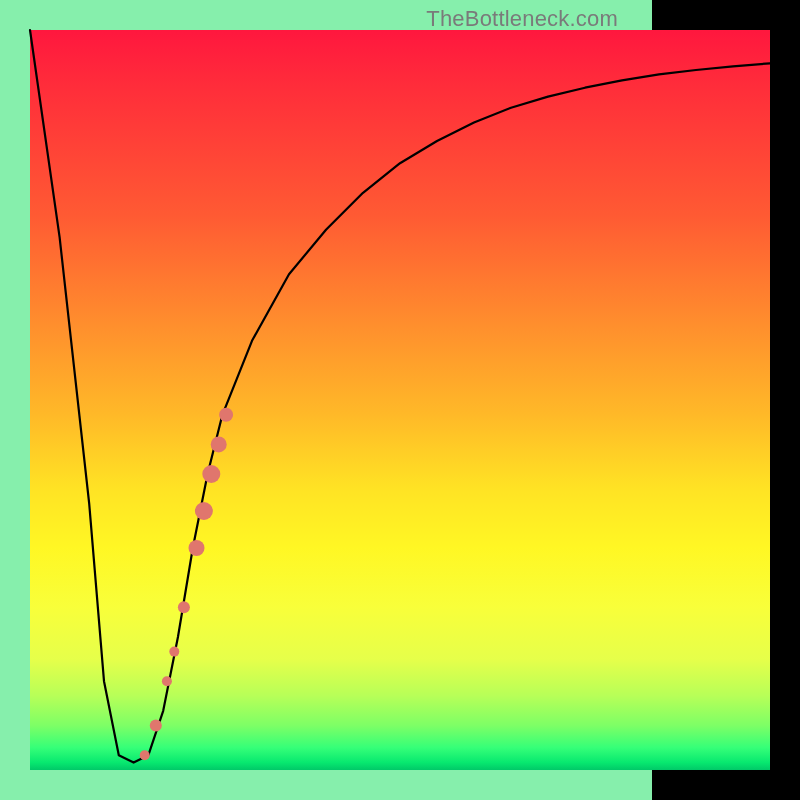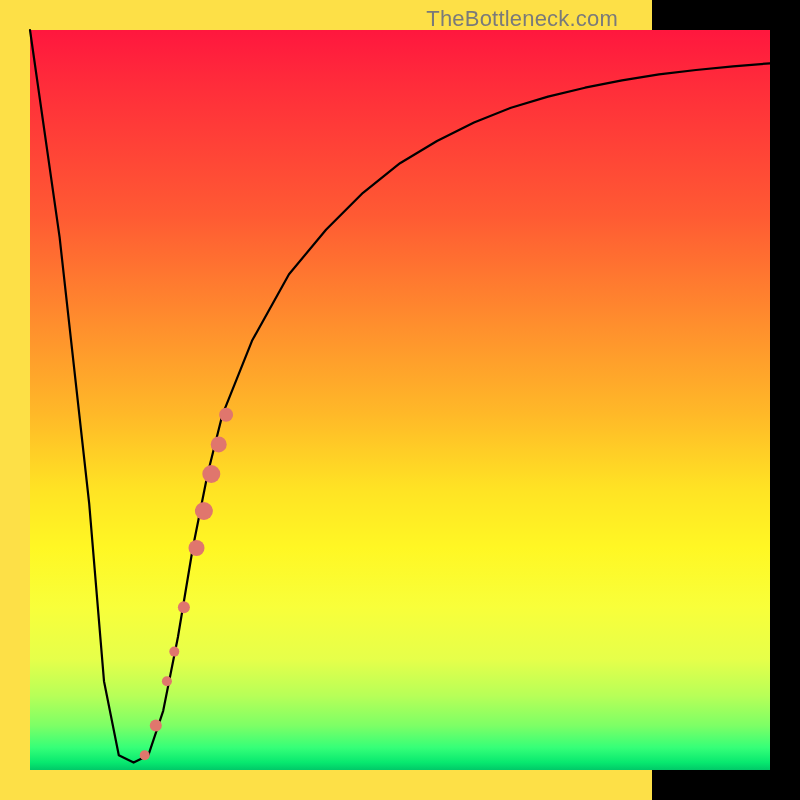--- a/index.html
+++ b/index.html
@@ -8,21 +8,21 @@
     width: 800px;
     height: 800px;
     overflow: hidden;
     background: #000;
     font-family: Arial, Helvetica, sans-serif;
   }
   .chart-frame {
     position: relative;
     width: 652px;
     height: 800px;
-    background: #fde047;
+    background: #86efac;
   }
   .plot-area {
     position: absolute;
     left: 30px;
     top: 30px;
     width: 740px;
     height: 740px;
     
     background: linear-gradient(
       to bottom,

